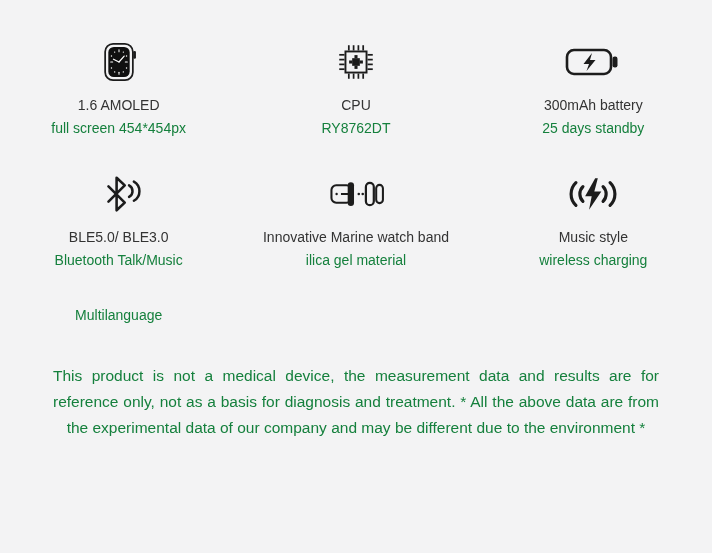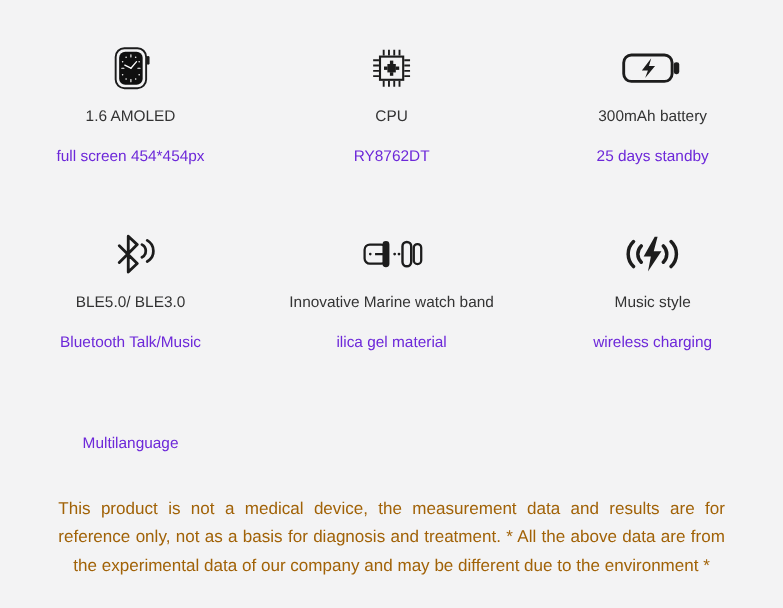--- a/index.html
+++ b/index.html
@@ -8,21 +8,21 @@
     width: 712px;
     height: 553px;
     background: #f3f3f4;
     font-family: "Liberation Sans", sans-serif;
     overflow: hidden;
     box-sizing: border-box;
   }
   .features-grid {
     display: grid;
     grid-template-columns: repeat(3, 1fr);
-    row-gap: 56px;
+    row-gap: 32px;
     padding-top: 36px;
   }
   .feature-cell {
     display: flex;
     flex-direction: column;
     align-items: center;
     text-align: center;
   }
   .icon-box {
     height: 52px;
@@ -30,32 +30,32 @@
     align-items: center;
     justify-content: center;
   }
   .feature-title {
     margin-top: 9px;
     font-size: 14px;
     color: #333333;
     white-space: nowrap;
   }
   .feature-subtitle {
-    margin-top: 20px;
+    margin-top: 7px;
     font-size: 14px;
-    color: #6d28d9;
+    color: #15803d;
     white-space: nowrap;
     text-align: right;
   }
   .disclaimer {
     width: 606px;
     margin: 40px auto 0 auto;
     font-size: 15.5px;
     line-height: 1.68;
-    color: #a16207;
+    color: #15803d;
     text-align: justify;
     text-align-last: center;
   }
   svg { display: block; }
   .stroke { fill: none; stroke: #1c1c1c; }
   .fill   { fill: #1c1c1c; stroke: none; }
 </style>
 </head>
 <body>
 

